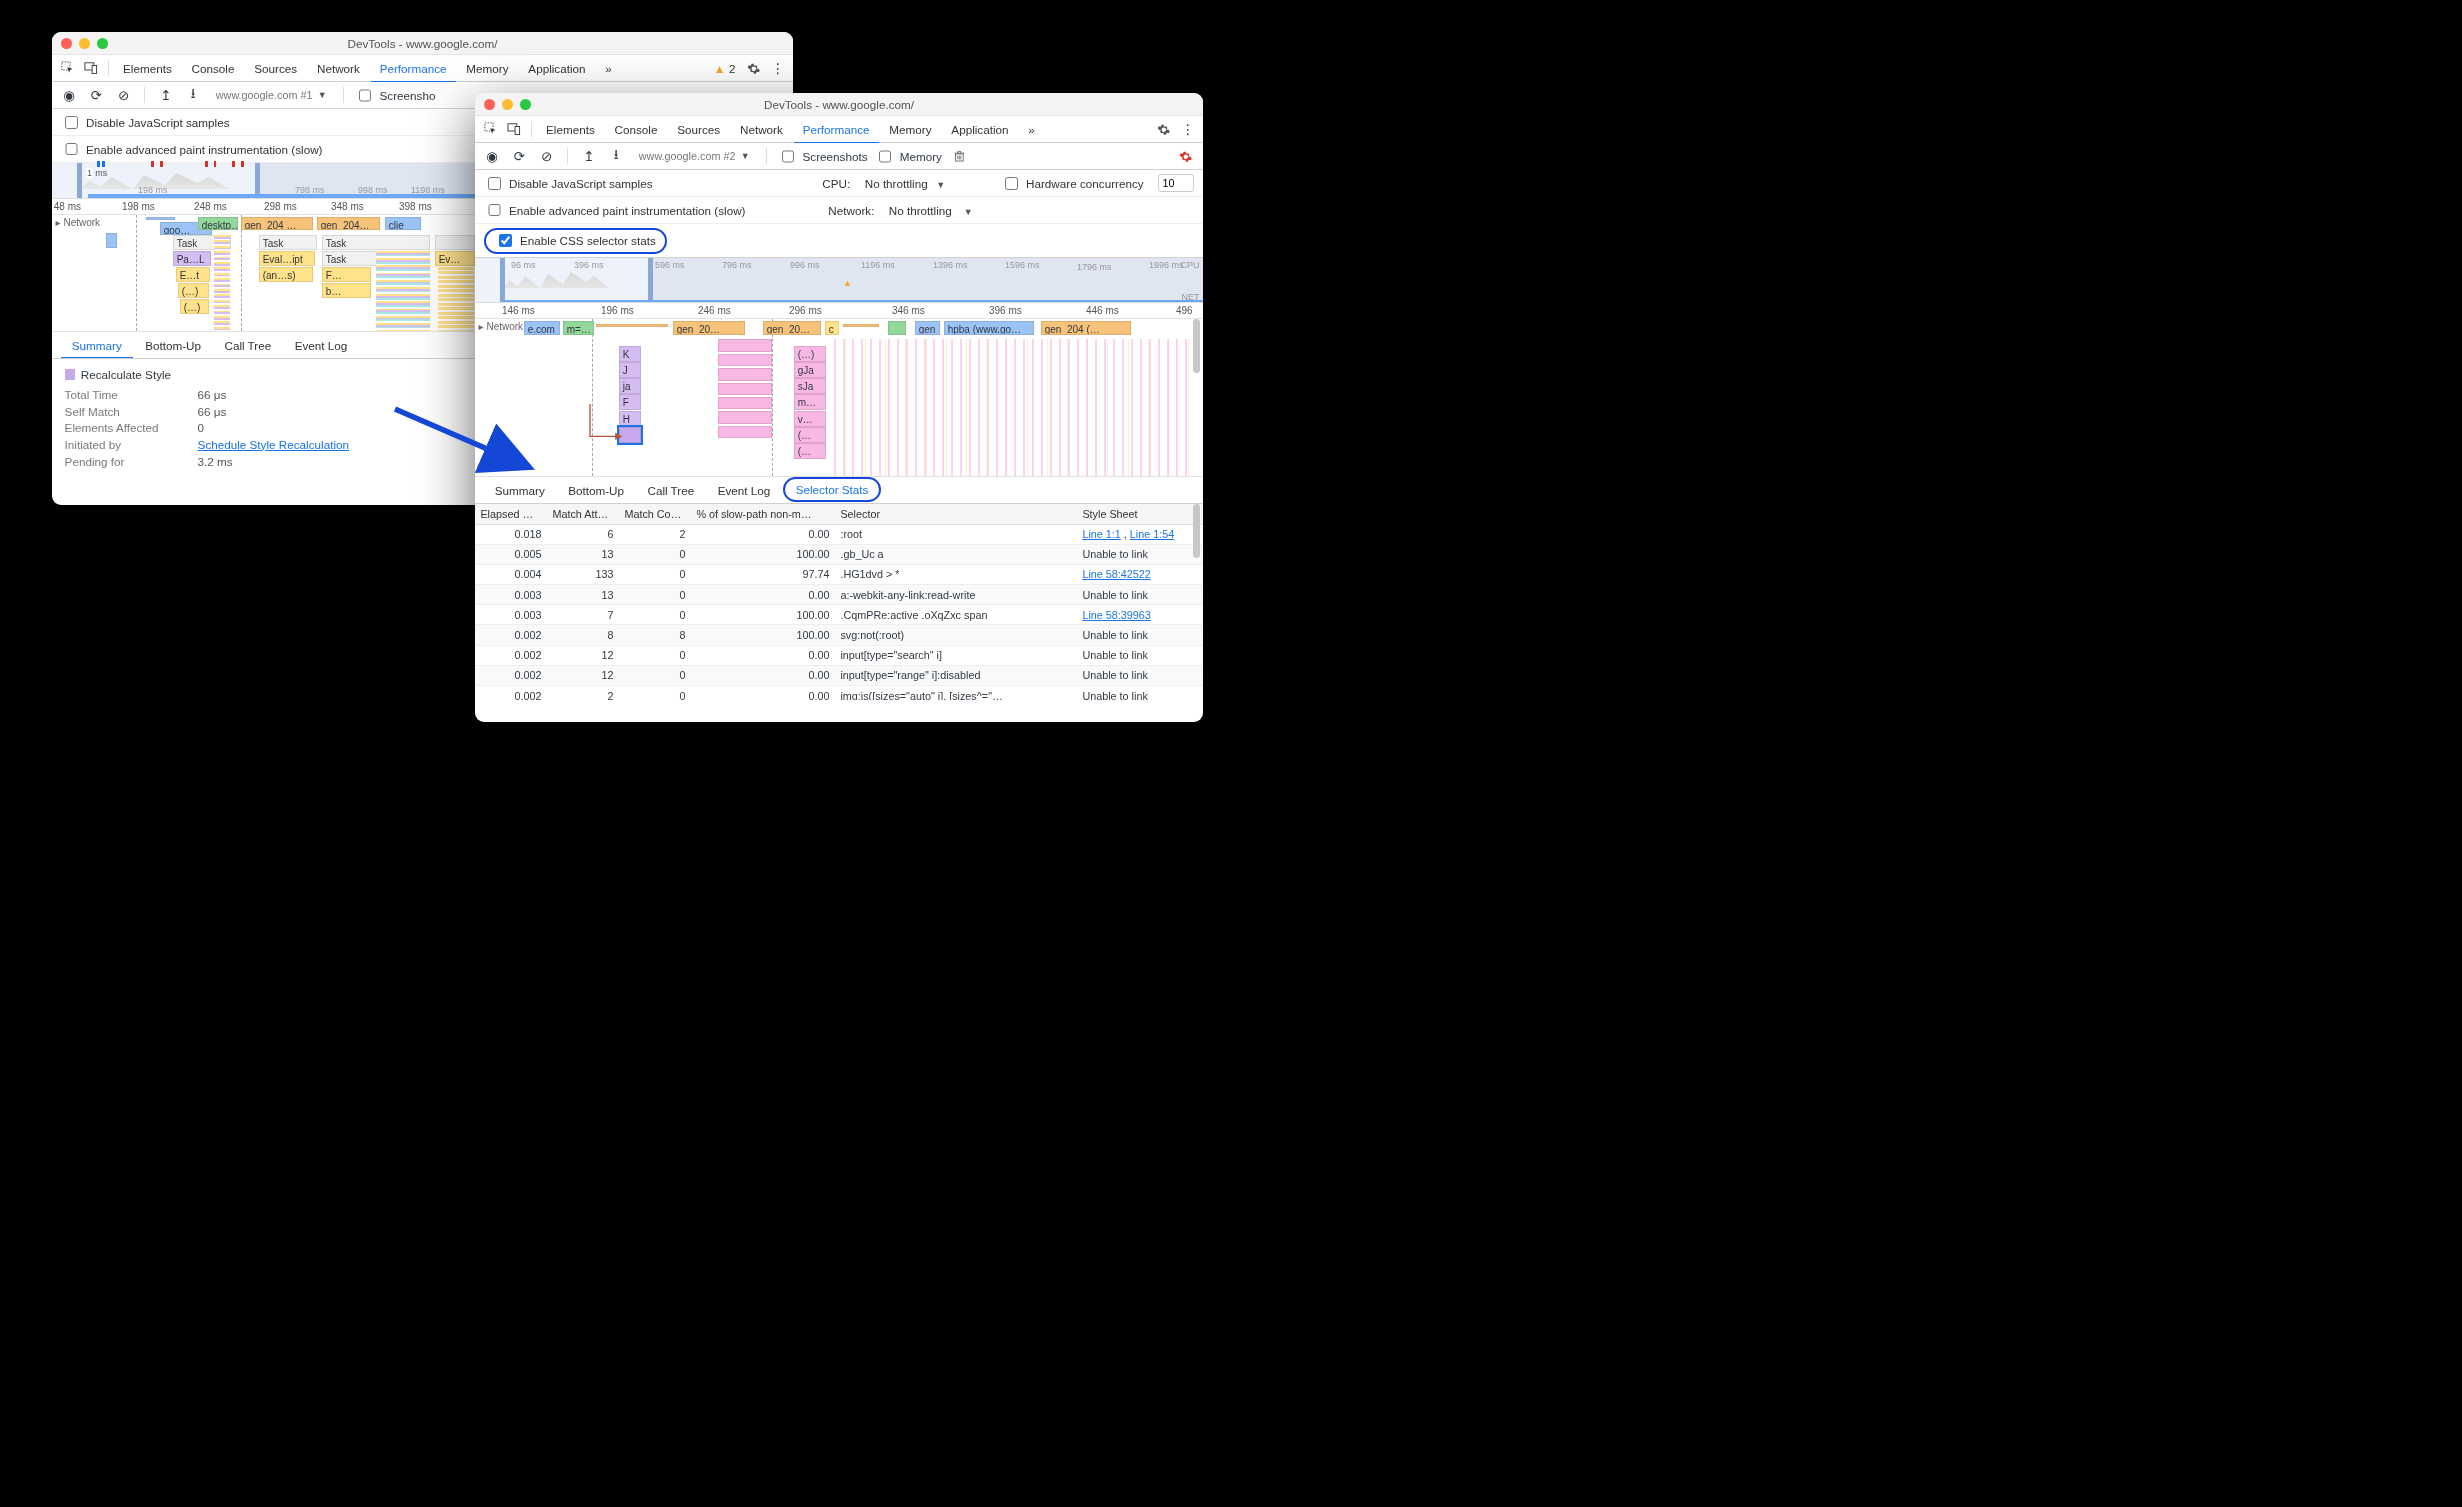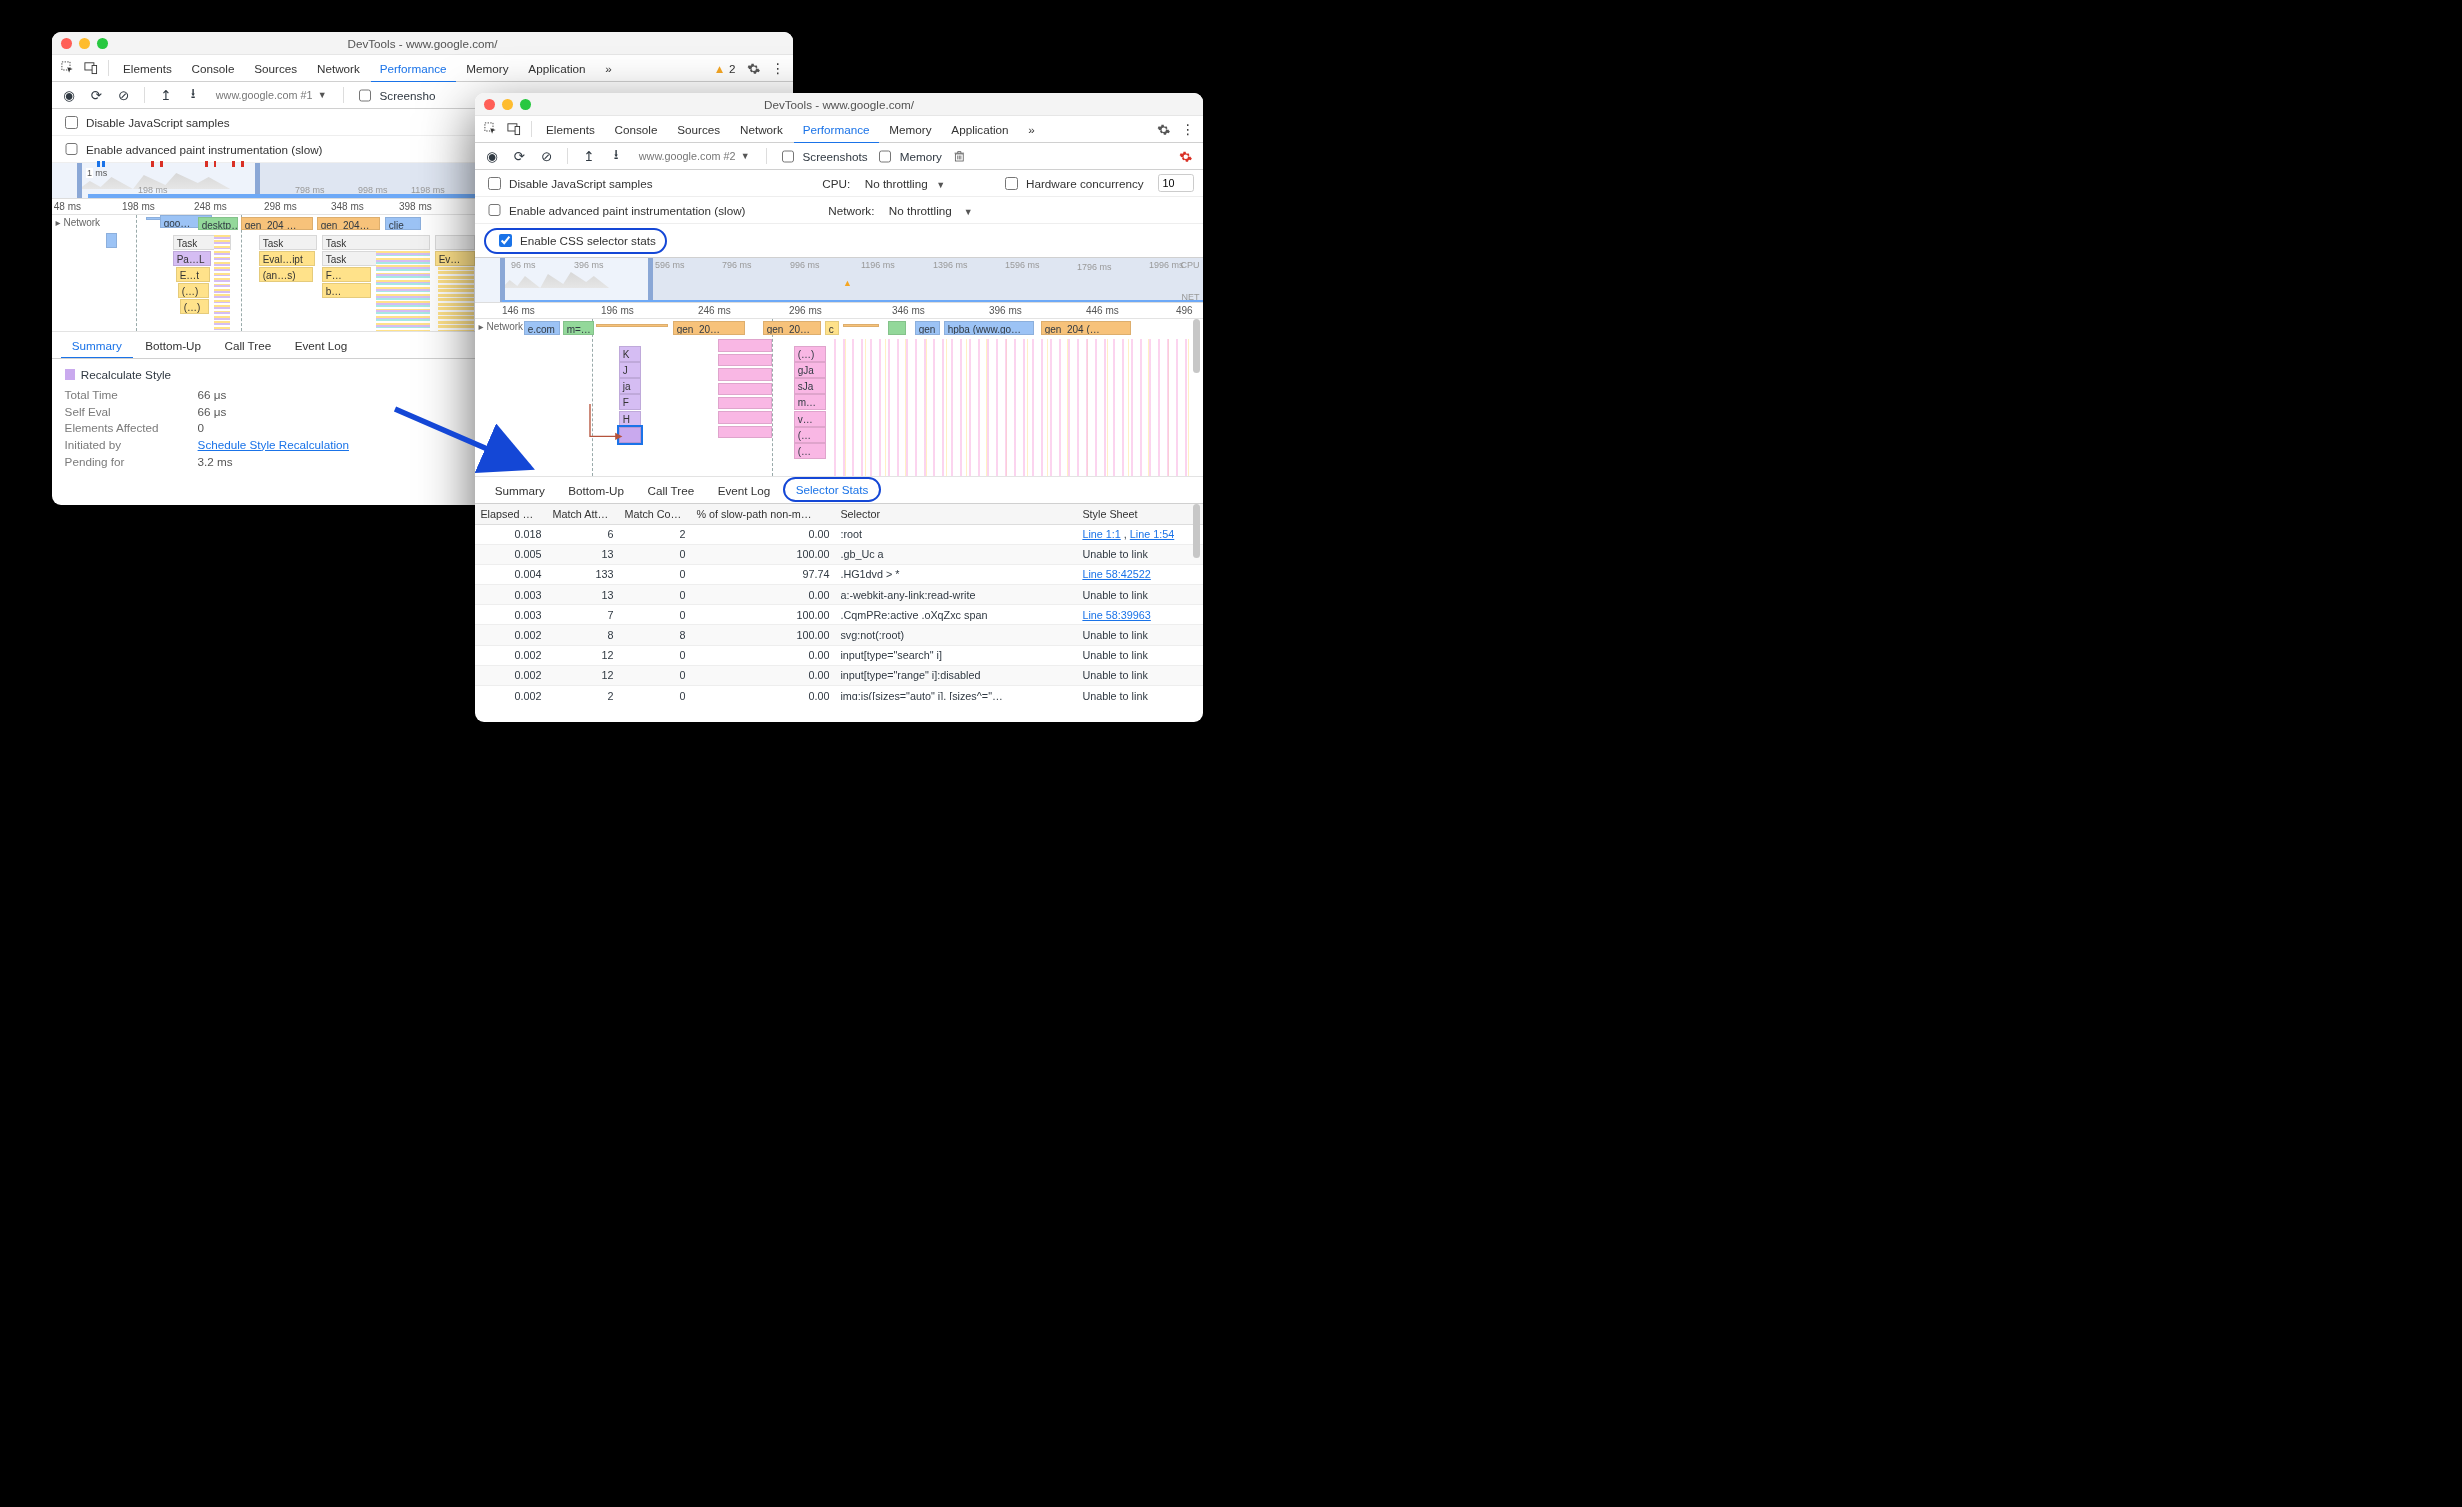--- a/index.html
+++ b/index.html
@@ -303,21 +303,21 @@
     <span style="left:279px;">348 ms</span>
     <span style="left:347px;">398 ms</span>
   </div>
 
   <div class="flame" style="height:117px;">
     <span class="row-lbl" style="top:1.8px;">▸ <span>Network</span></span>
     <div class="dashed-v" style="left:84px;"></div>
     <div class="dashed-v" style="left:189px;"></div>
     <div class="bar bluebar" style="left:54px;top:18px;width:10.8px;"></div>
     <div class="bar thin bluebar" style="left:94px;top:1.8px;width:29px;"></div>
-    <div class="bar bluebar" style="left:108px;top:0;width:52px;height:13.5px;">goo…</div>
+    <div class="bar bluebar" style="left:108px;top:7px;width:52px;height:13.5px;">goo…</div>
     <div class="bar greenbar" style="left:146px;top:1.8px;width:40px;height:13.5px;">desktp…</div>
     <div class="bar orangebar" style="left:189px;top:1.8px;width:72px;height:13.5px;">gen_204 …</div>
     <div class="bar orangebar" style="left:265px;top:1.8px;width:63px;height:13.5px;">gen_204…</div>
     <div class="bar bluebar" style="left:333px;top:1.8px;width:36px;height:13.5px;overflow:visible;">clie</div>
 
     <div class="bar grey" style="left:121px;top:20px;width:58px;">Task</div>
     <div class="bar grey" style="left:207px;top:20px;width:58px;">Task</div>
     <div class="bar grey" style="left:270px;top:20px;width:108px;">Task</div>
     <div class="bar grey" style="left:383px;top:20px;width:40px;"></div>
 
@@ -347,21 +347,21 @@
     <div class="dtab">Event Log</div>
   </div>
 
   <div class="summary">
     <div style="margin-bottom:5.4px;"><span class="legend-sq"></span><span>Recalculate Style</span></div>
     <div class="sumrow">
         <span class="k">Total Time</span>
         <span>66 μs</span>
       </div>
     <div class="sumrow">
-        <span class="k">Self Eval</span>
+        <span class="k">Self Match</span>
         <span>66 μs</span>
       </div>
     <div class="sumrow">
         <span class="k">Elements Affected</span>
         <span>0</span>
       </div>
     <div class="sumrow">
         <span class="k">Initiated by</span>
         <span class="link">Schedule Style Recalculation</span>
       </div>

